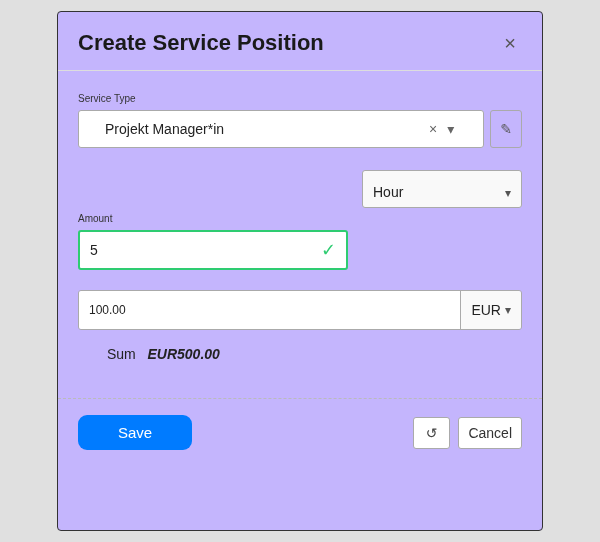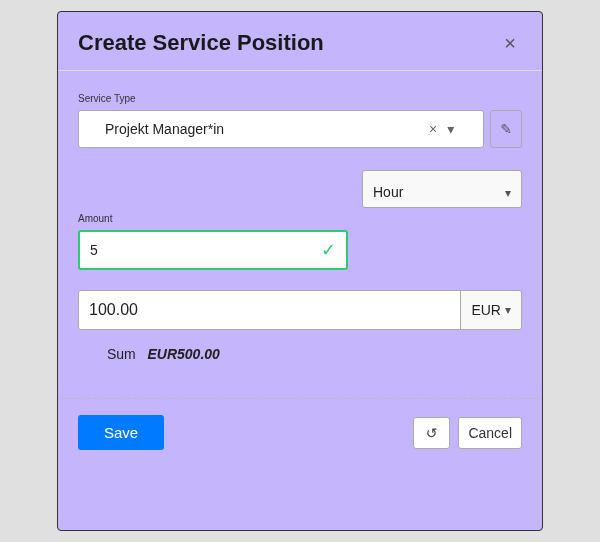--- a/index.html
+++ b/index.html
@@ -183,21 +183,21 @@
       margin-bottom: 16px;
       border: 1.5px solid #aaa;
       border-radius: 3px;
       overflow: hidden;
     }
 
     .price-input {
       flex: 1;
       border: none;
       outline: none;
-      font-size: 16px;
+      font-size: 12px;
       color: #222;
       padding: 8px 10px;
       background: #fff;
       min-height: 38px;
     }
 
     .currency-select-wrapper {
       display: flex;
       align-items: center;
       gap: 4px;
@@ -238,22 +238,22 @@
       display: flex;
       justify-content: space-between;
       align-items: center;
       padding: 0 20px 16px 20px;
     }
 
     .save-btn {
       background: #007bff;
       color: #fff;
       border: none;
-      border-radius: 3px;
-      padding: 9px 26px;
+      border-radius: 9px;
+      padding: 9px 40px;
       font-size: 15px;
       font-weight: 500;
       cursor: pointer;
     }
 
     .right-footer-btns {
       display: flex;
       gap: 8px;
       align-items: center;
     }

